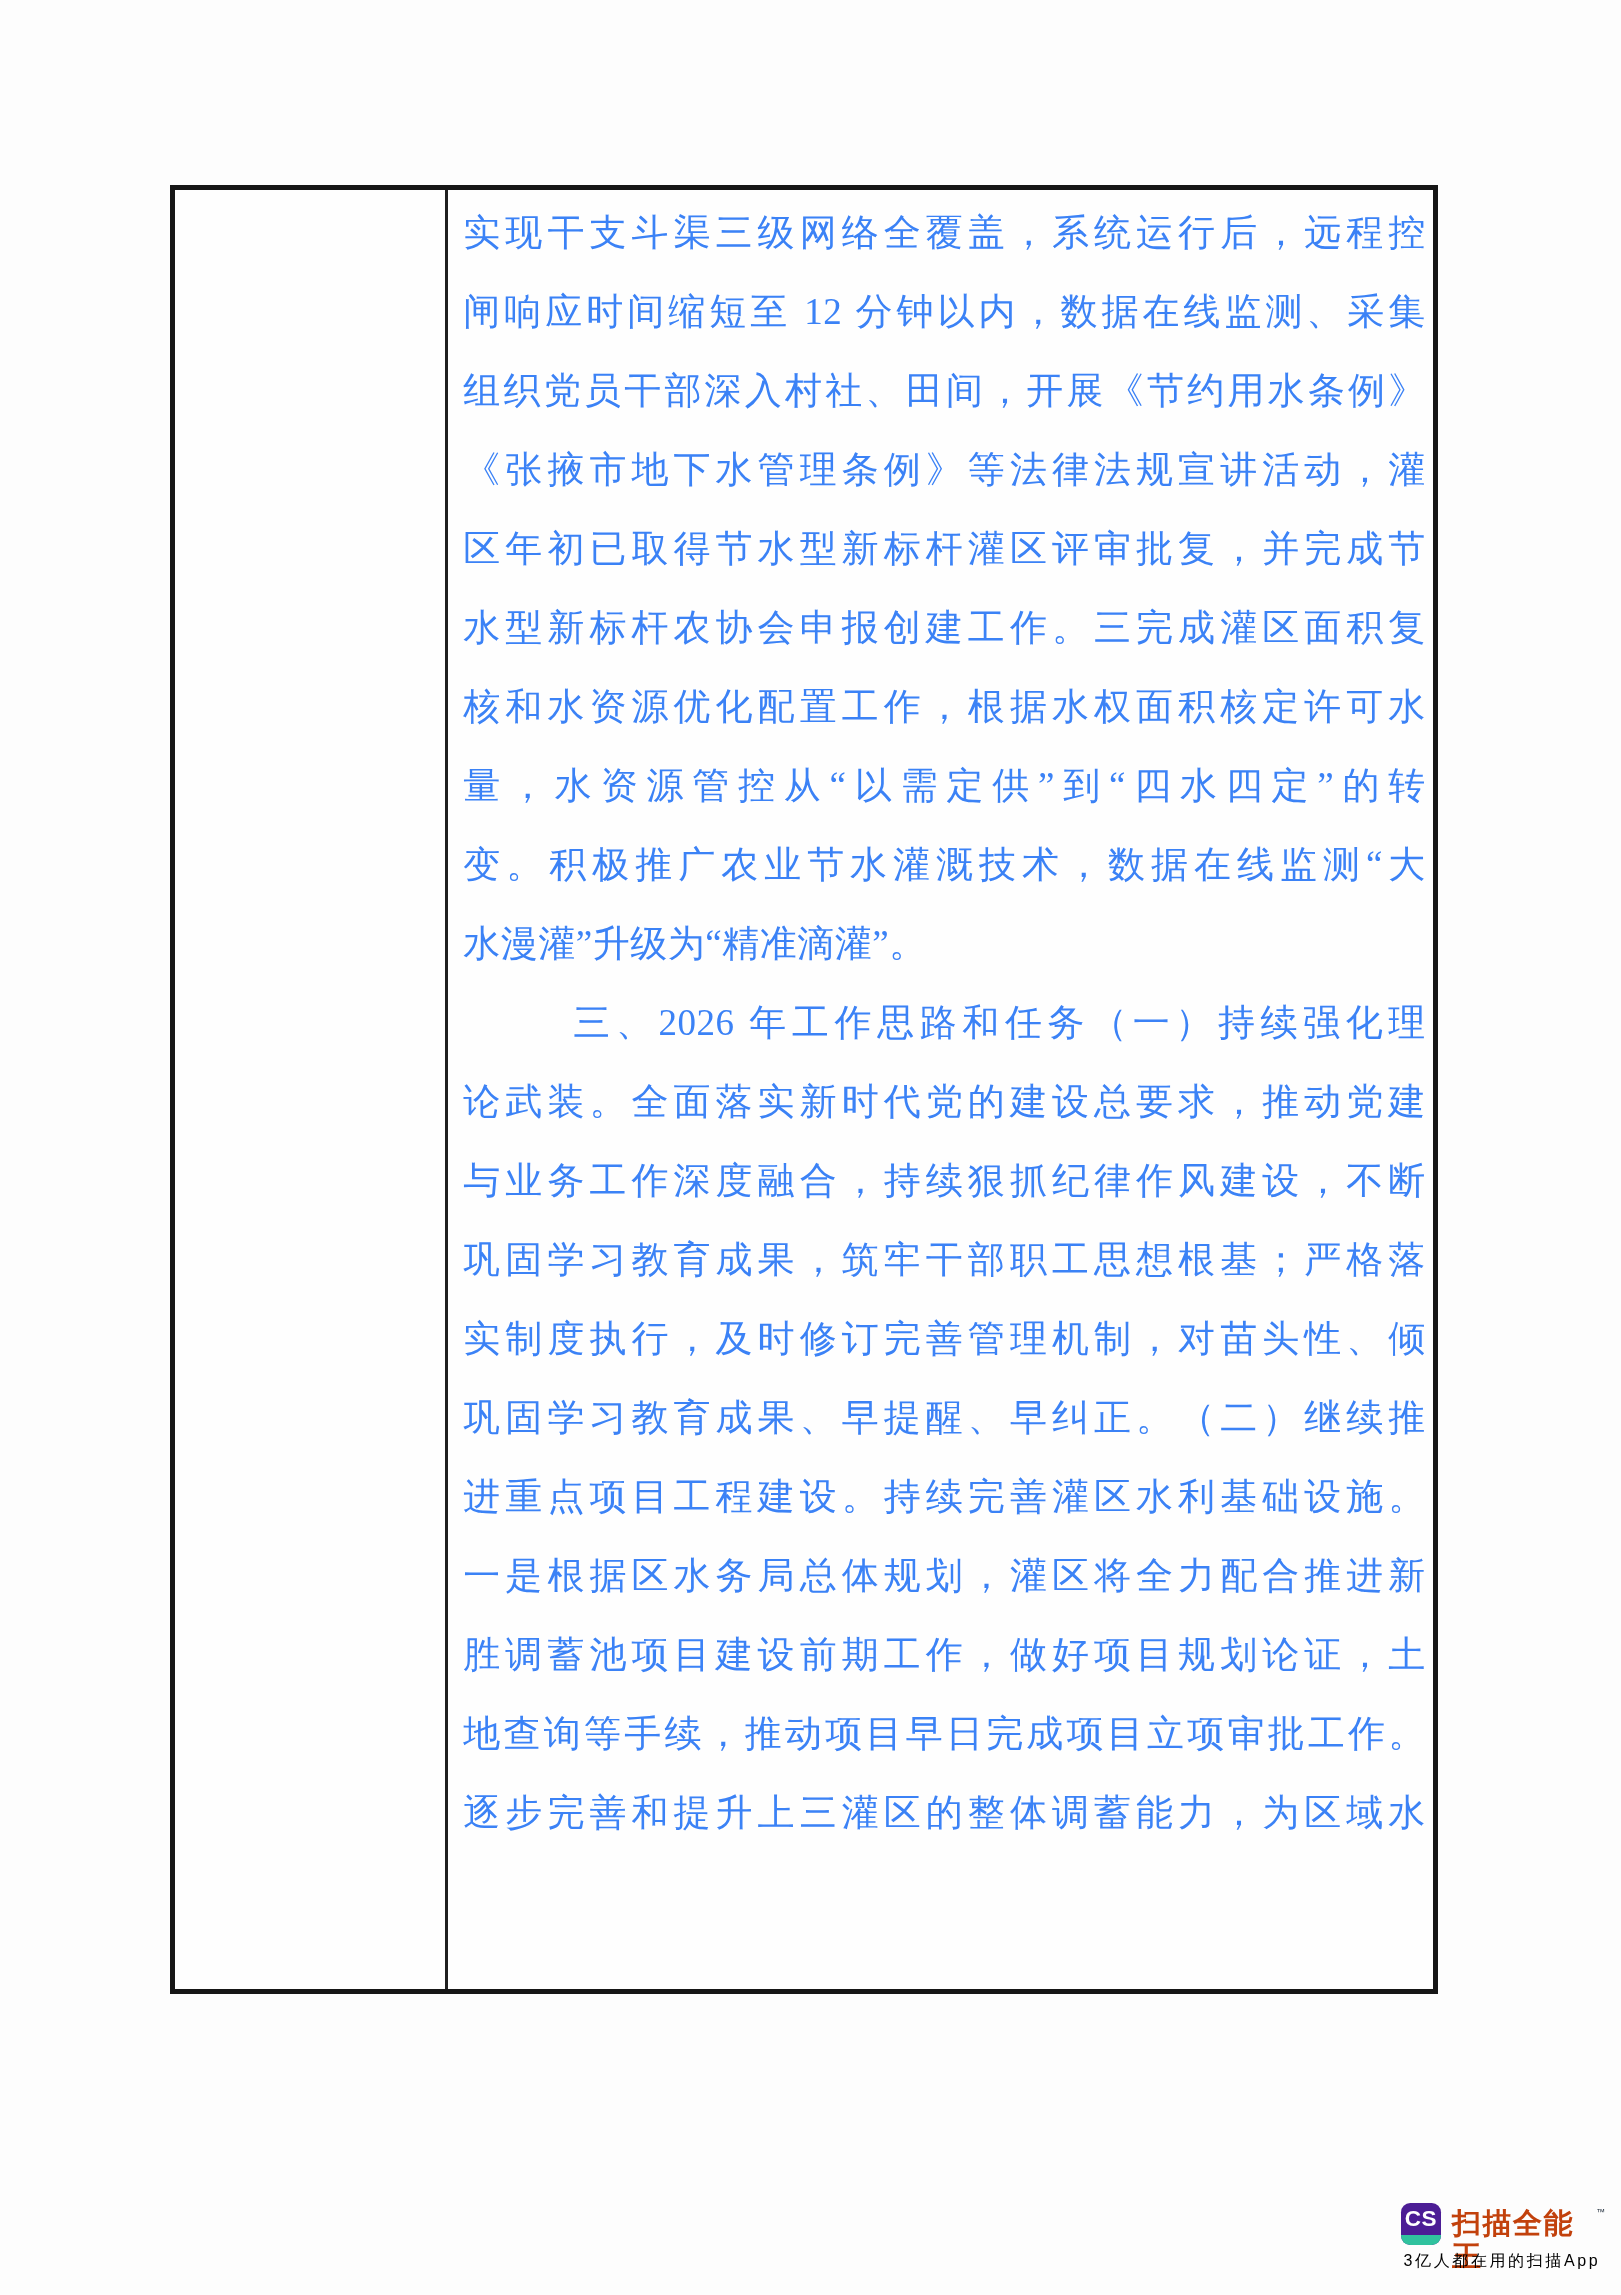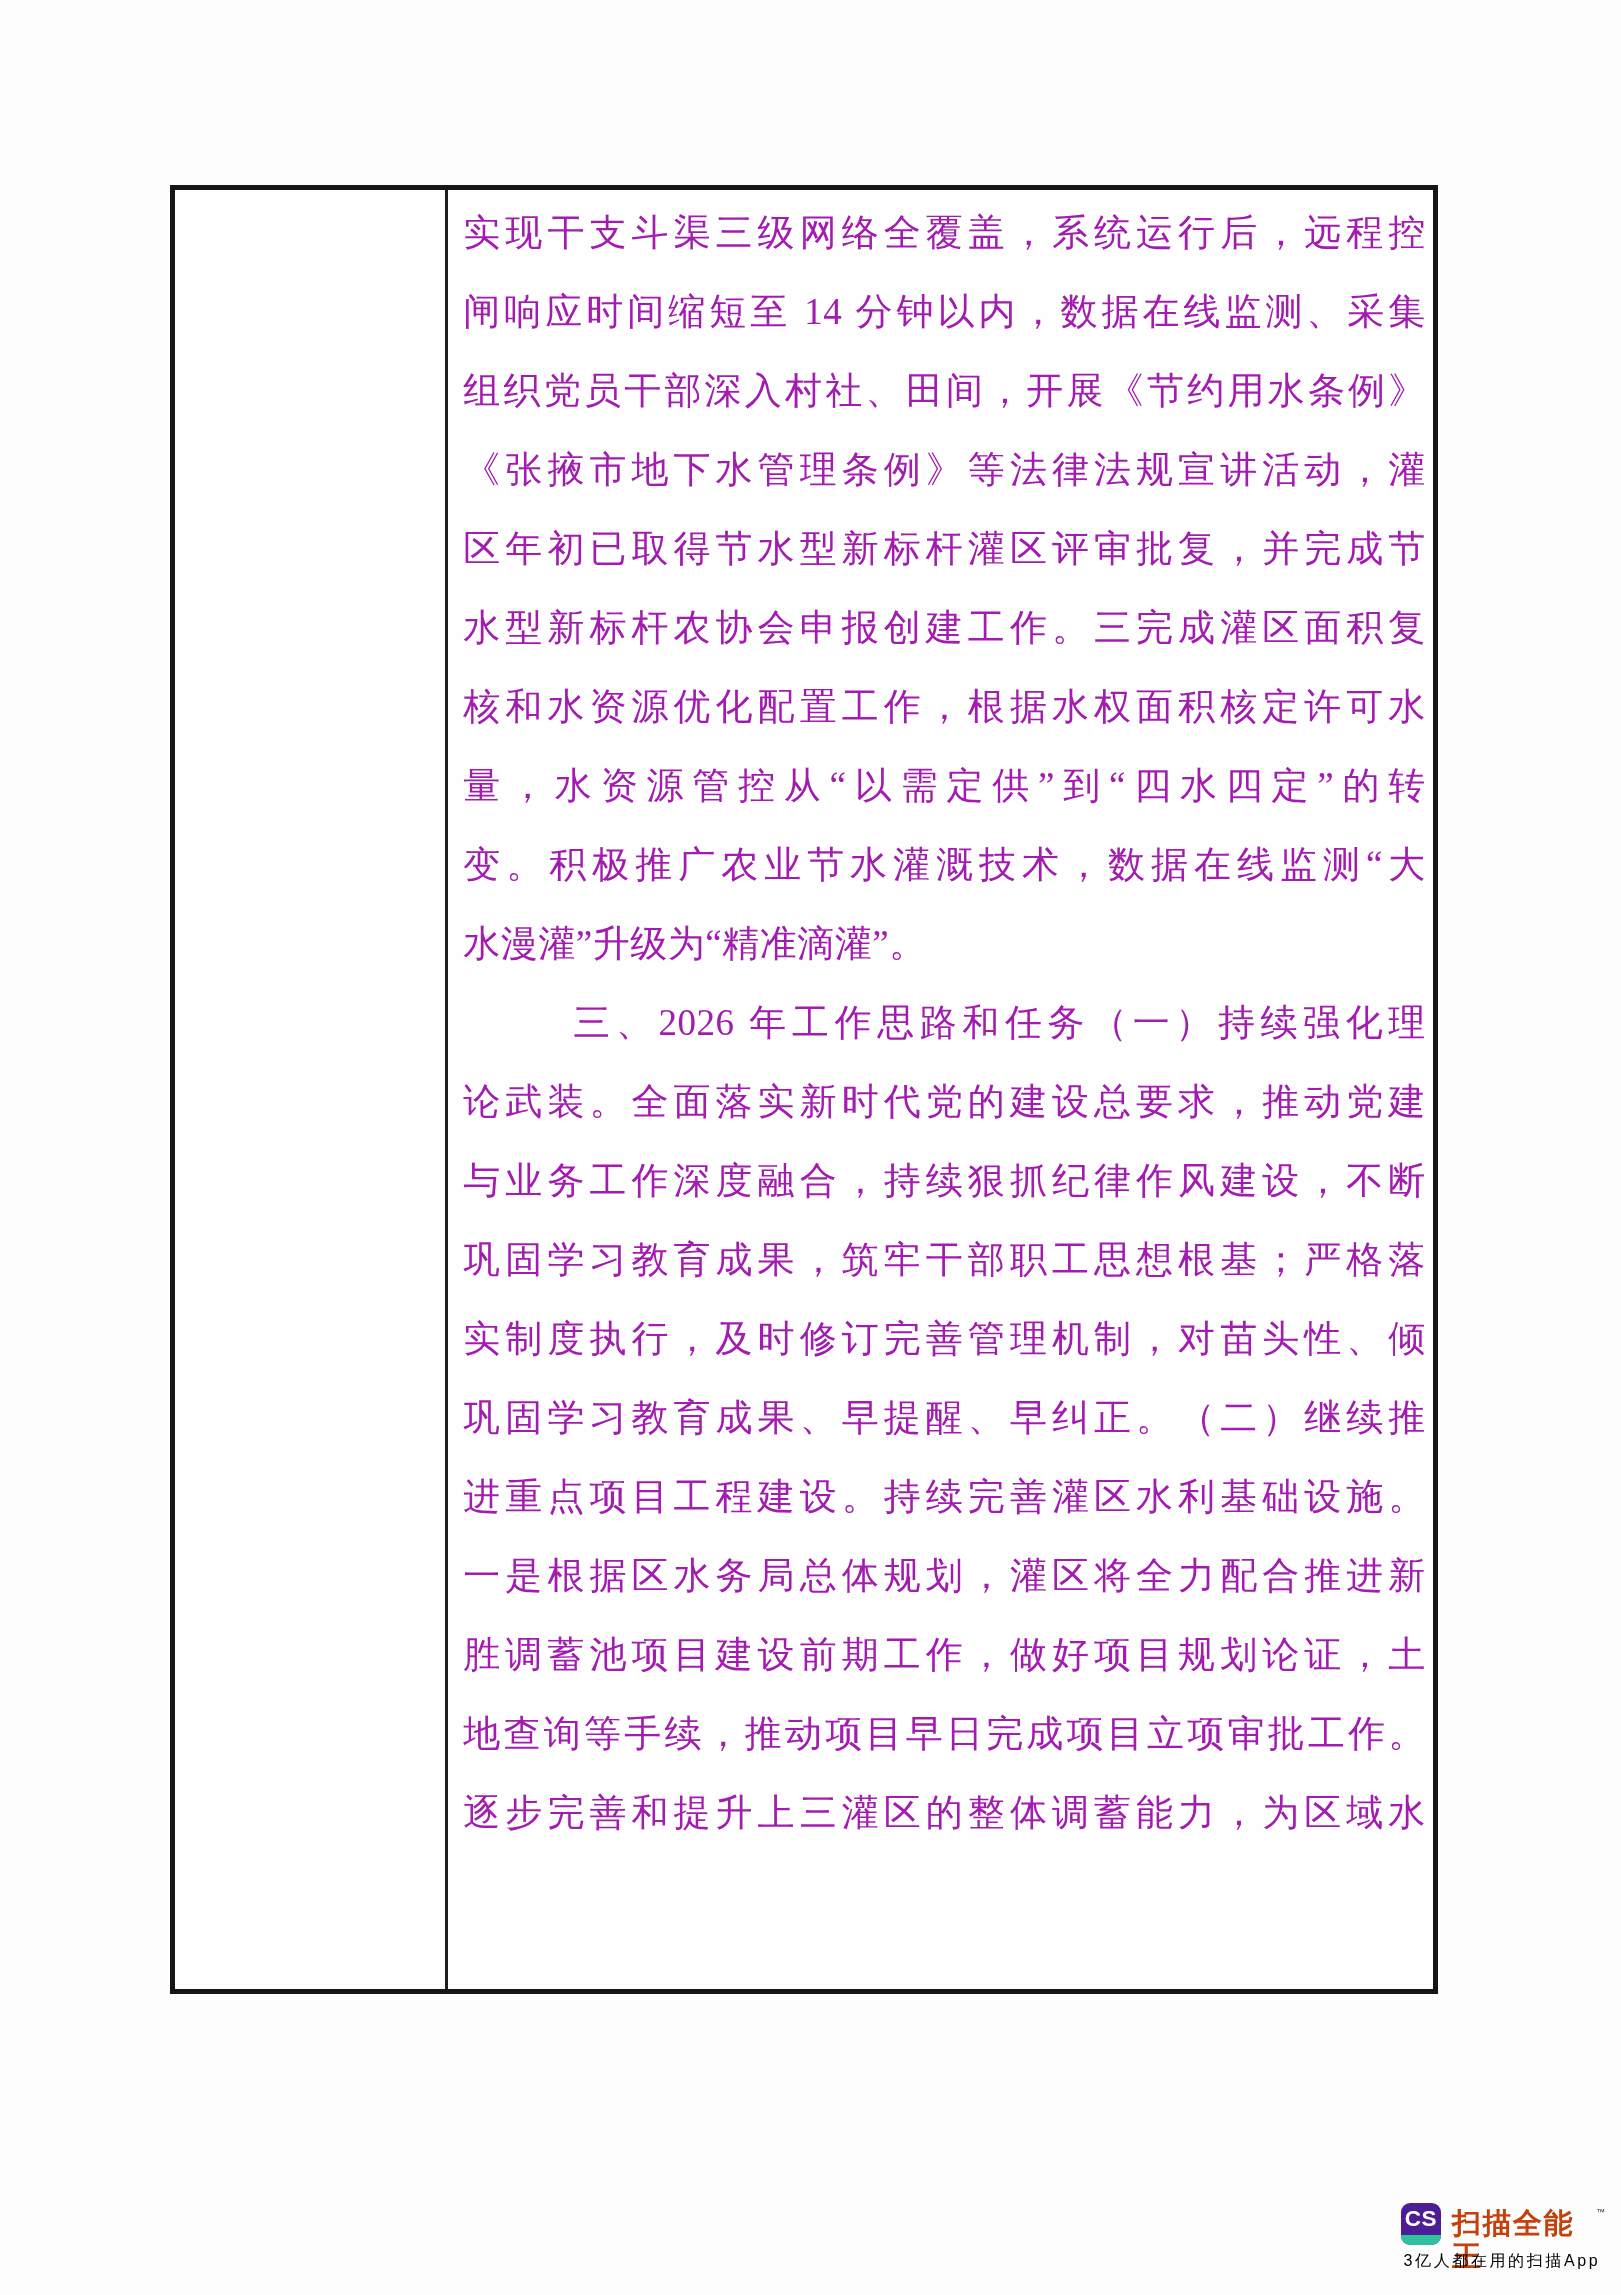--- a/index.html
+++ b/index.html
@@ -38,21 +38,21 @@
     padding: 3.1px 7.2px 0 15.3px;
     overflow: hidden;
   }
   .lines-host {
     width: 100%;
   }
   .doc-line {
     font-size: 37px;
     line-height: 79px;
     height: 79px;
-    color: #a21caf;
+    color: #3b82f6;
     white-space: normal;
     letter-spacing: 0.5px;
   }
   .doc-line.just {
     text-align: justify;
     text-align-last: justify;
     text-justify: inter-character;
   }
   .doc-line.left {
     text-align: left;
@@ -138,21 +138,21 @@
   }
 </style>
 </head>
 <body>
 
 <div class="doc-table">
   <div class="cell-left"></div>
   <div class="cell-right">
     <div class="lines-host">
         <div class="doc-line just">实现干支斗渠三级网络全覆盖，系统运行后，远程控</div>
-        <div class="doc-line just">闸响应时间缩短至 14 分钟以内，数据在线监测、采集</div>
+        <div class="doc-line just">闸响应时间缩短至 12 分钟以内，数据在线监测、采集</div>
         <div class="doc-line just">组织党员干部深入村社、田间，开展《节约用水条例》</div>
         <div class="doc-line just">《张掖市地下水管理条例》等法律法规宣讲活动，灌</div>
         <div class="doc-line just">区年初已取得节水型新标杆灌区评审批复，并完成节</div>
         <div class="doc-line just">水型新标杆农协会申报创建工作。三完成灌区面积复</div>
         <div class="doc-line just">核和水资源优化配置工作，根据水权面积核定许可水</div>
         <div class="doc-line just">量，水资源管控从“以需定供”到“四水四定”的转</div>
         <div class="doc-line just">变。积极推广农业节水灌溉技术，数据在线监测“大</div>
         <div class="doc-line left">水漫灌”升级为“精准滴灌”。</div>
         <div class="doc-line just indent">三、2026 年工作思路和任务（一）持续强化理</div>
         <div class="doc-line just">论武装。全面落实新时代党的建设总要求，推动党建</div>

